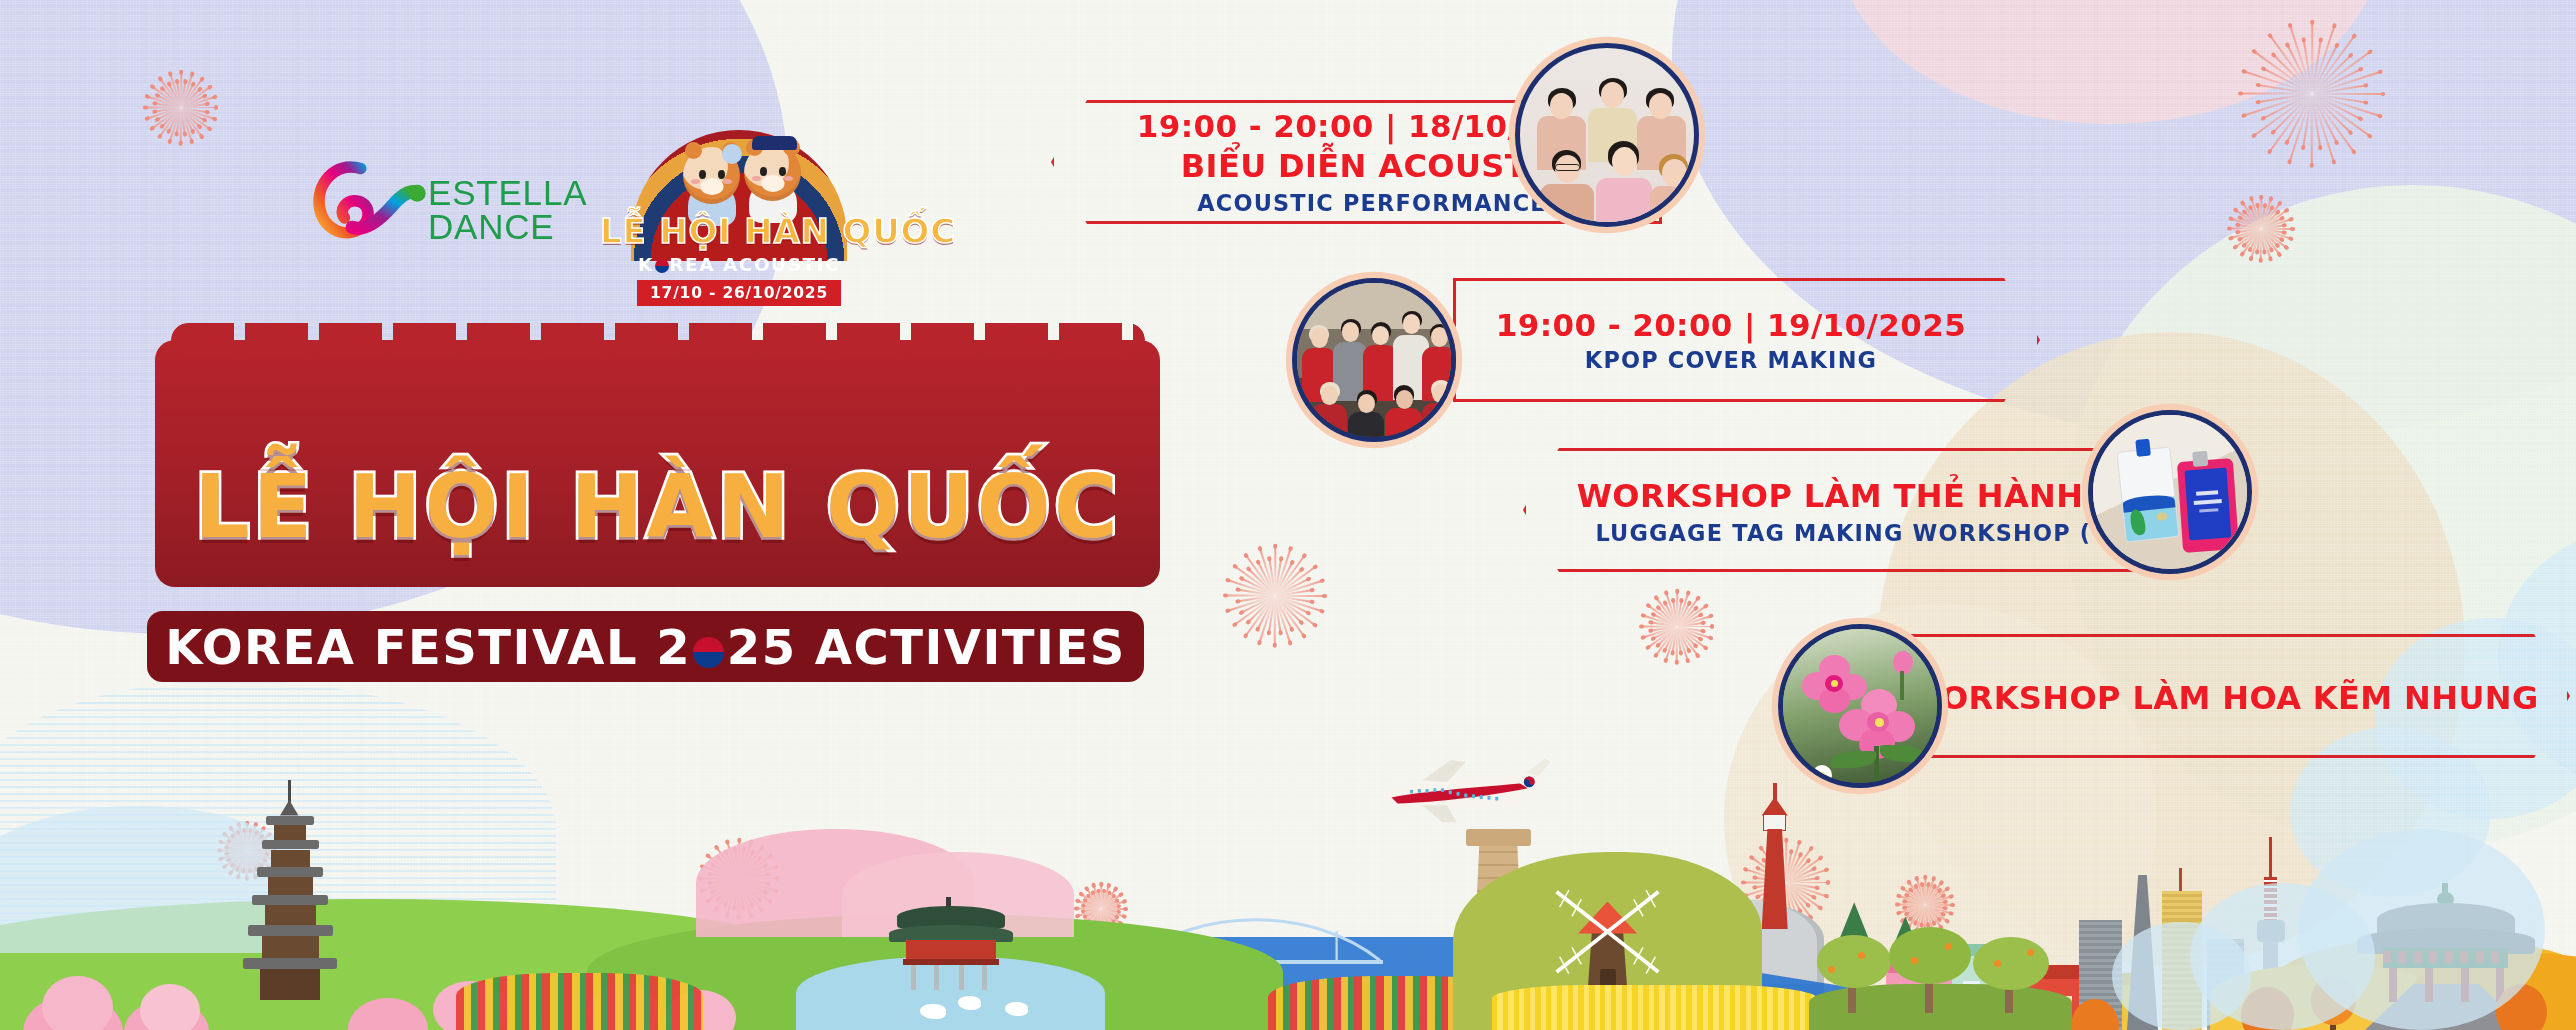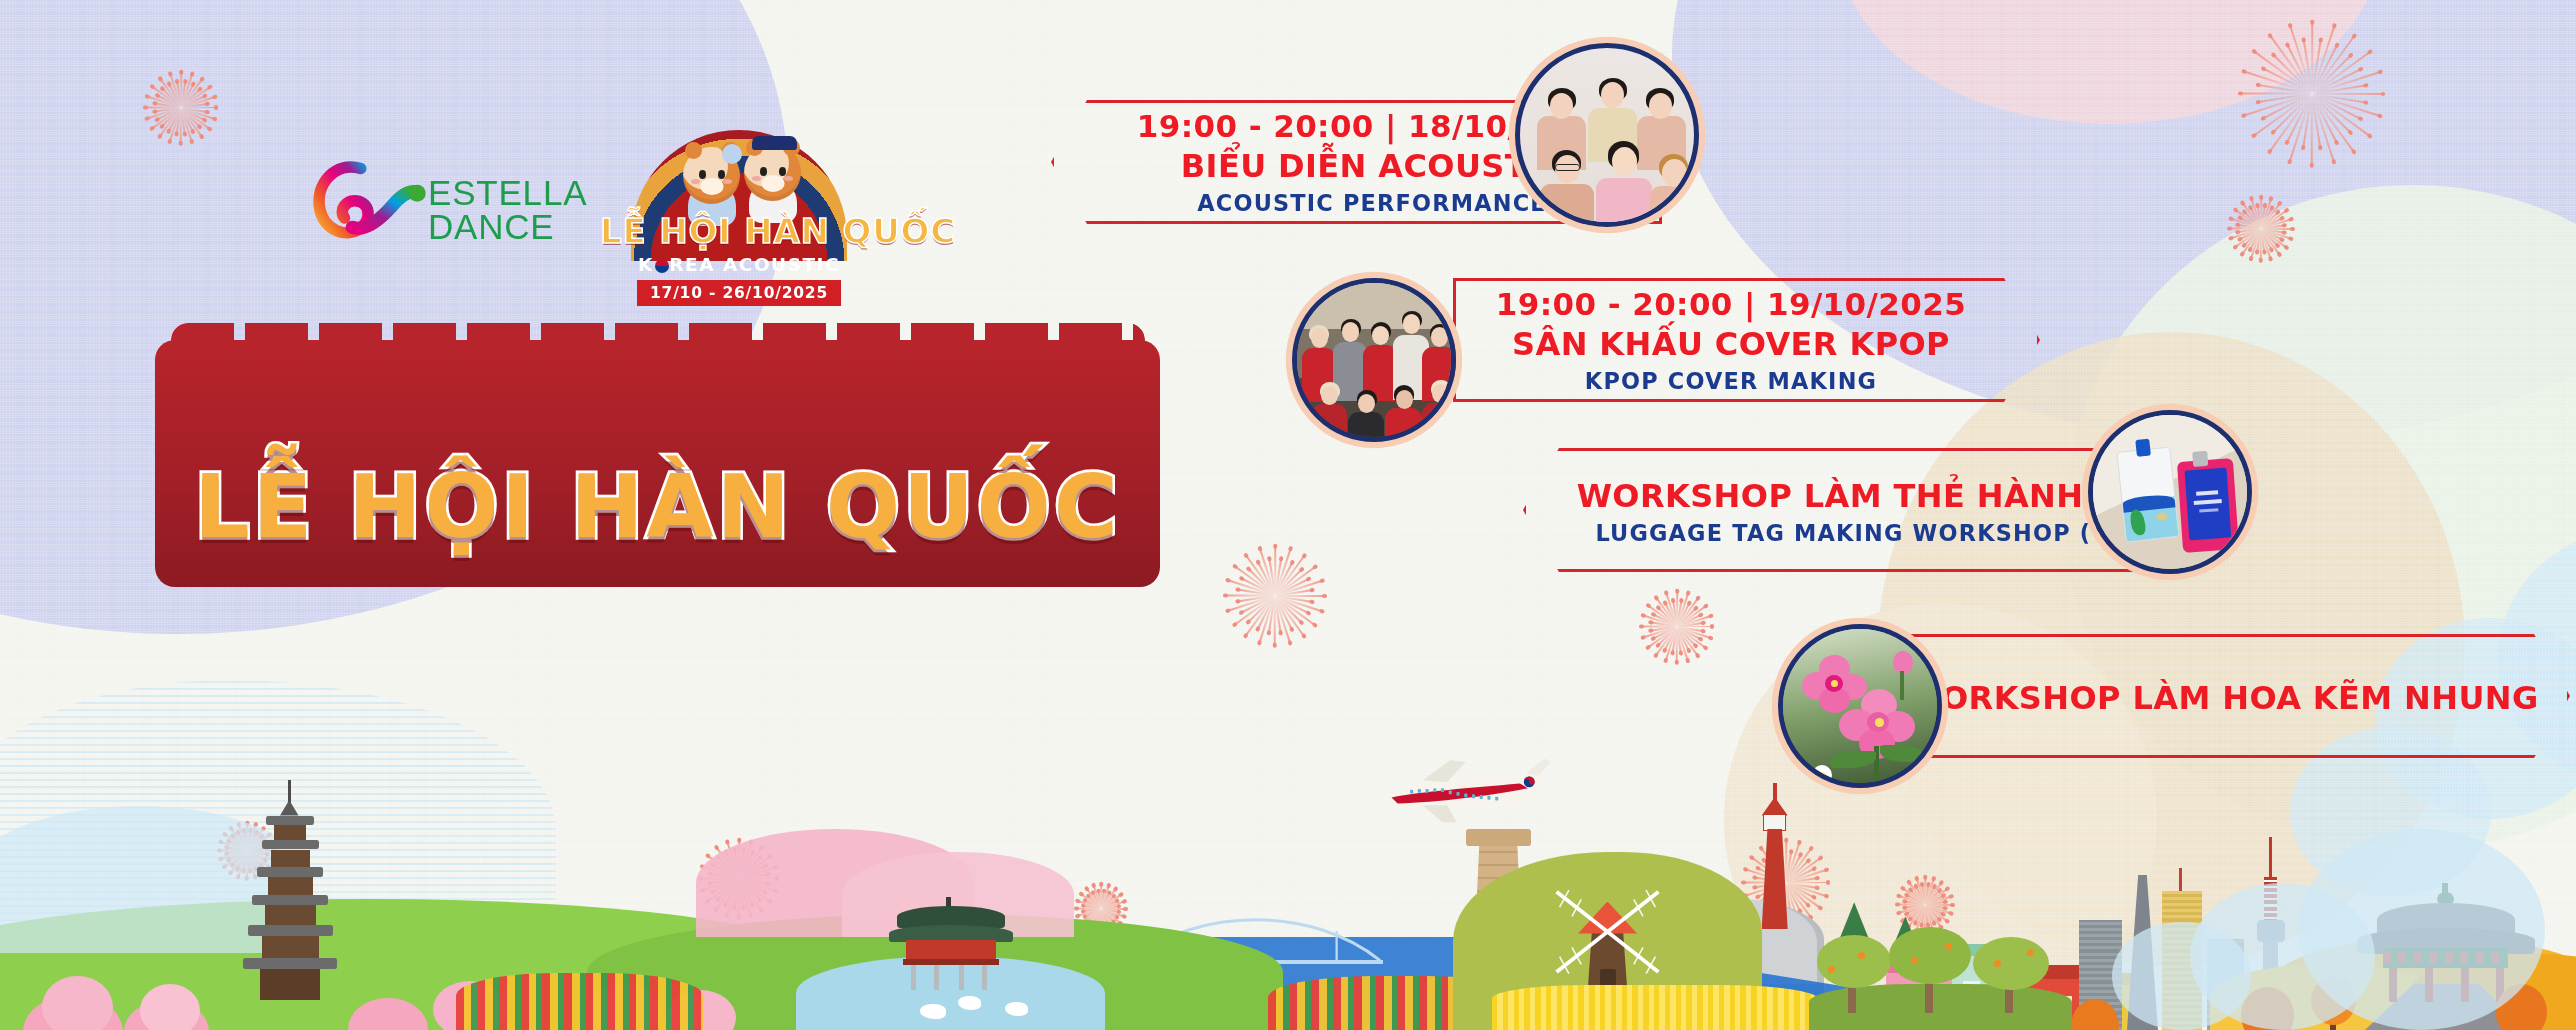--- a/index.html
+++ b/index.html
@@ -750,20 +750,25 @@
     <div class="festsub">
       <span>K</span><span class="taeguk"></span><span>REA ACOUSTIC</span>
     </div>
     <div class="festribbon">17/10 - 26/10/2025</div>
   </div>
 
   <div class="plaque">
     <div class="headline headline-2">LỄ HỘI HÀN QUỐC</div>
   </div>
 
+  <div class="subbar">
+    <div class="subbar-text">
+      <span>KOREA FESTIVAL 2</span><span class="subbar-taeguk"></span><span>25 ACTIVITIES</span>
+    </div>
+  </div>
 
   <div class="event" style="left:1051px; top:100px; width:611px; height:124px;">
     <div class="ribbon left-point" style="inset:0;"></div>
     <div class="ribbon-inner" style="padding-left:31px;">
       <div class="ev-time">19:00 - 20:00  | 18/10/2025</div>
       <div class="ev-vi">BIỂU DIỄN ACOUSTIC</div>
       <div class="ev-en">ACOUSTIC PERFORMANCE</div>
     </div>
   </div>
   <div class="photo ph-acoustic" style="left:1515px; top:43px; width:184px; height:184px;">
@@ -801,21 +806,20 @@
         <div class="hair" style="left:9.3px;top:1.5px;width:29px;height:25px;background:#c58b3f;"></div>
         <div class="head" style="left:11.6px;top:7px;width:25px;height:28px;background:#f3d3bd;"></div>
       </div>
     </div>
   </div>
 
   <div class="event" style="left:1453px; top:278px; width:587px; height:124px;">
     <div class="ribbon right-point" style="inset:0;"></div>
     <div class="ribbon-inner" style="padding-right:31px;">
       <div class="ev-time">19:00 - 20:00  | 19/10/2025</div>
-      <div class="ev-vi">SÂN KHẤU COVER KPOP</div>
       <div class="ev-en">KPOP COVER MAKING</div>
     </div>
   </div>
   <div class="photo ph-kpop" style="left:1292px; top:278px; width:164px; height:164px;">
     <div class="ph-img">
       <div style="position:absolute;inset:0;background:linear-gradient(180deg,#cbbfae 0 30%, #7d7466 30% 62%, #4e463d 62% 100%);"></div>
       <div class="person" style="left:4.6px;top:40px;width:34px;height:77px;">
           <div class="body" style="left:0;top:25px;width:34px;height:54px;background:#c9242c;"></div>
           <div class="hair" style="left:7.7px;top:1.5px;width:20px;height:17px;background:#e8dcc8;"></div>
           <div class="head" style="left:9.3px;top:5.4px;width:17px;height:19.3px;background:#f0d2bb;"></div>

